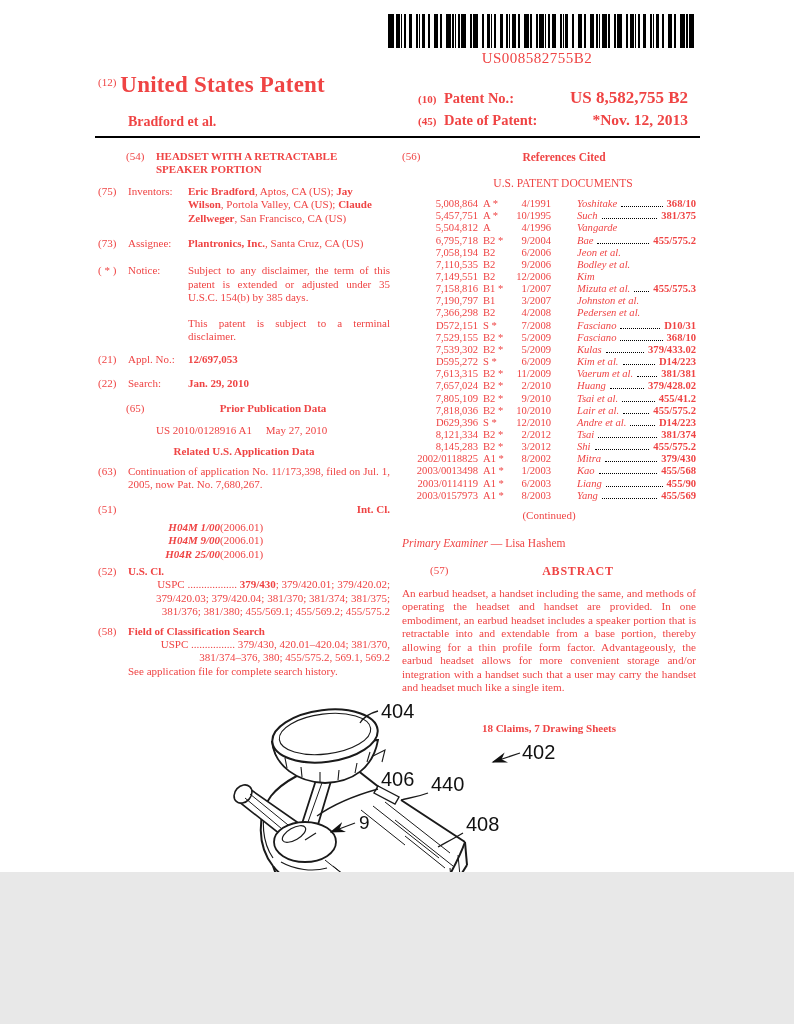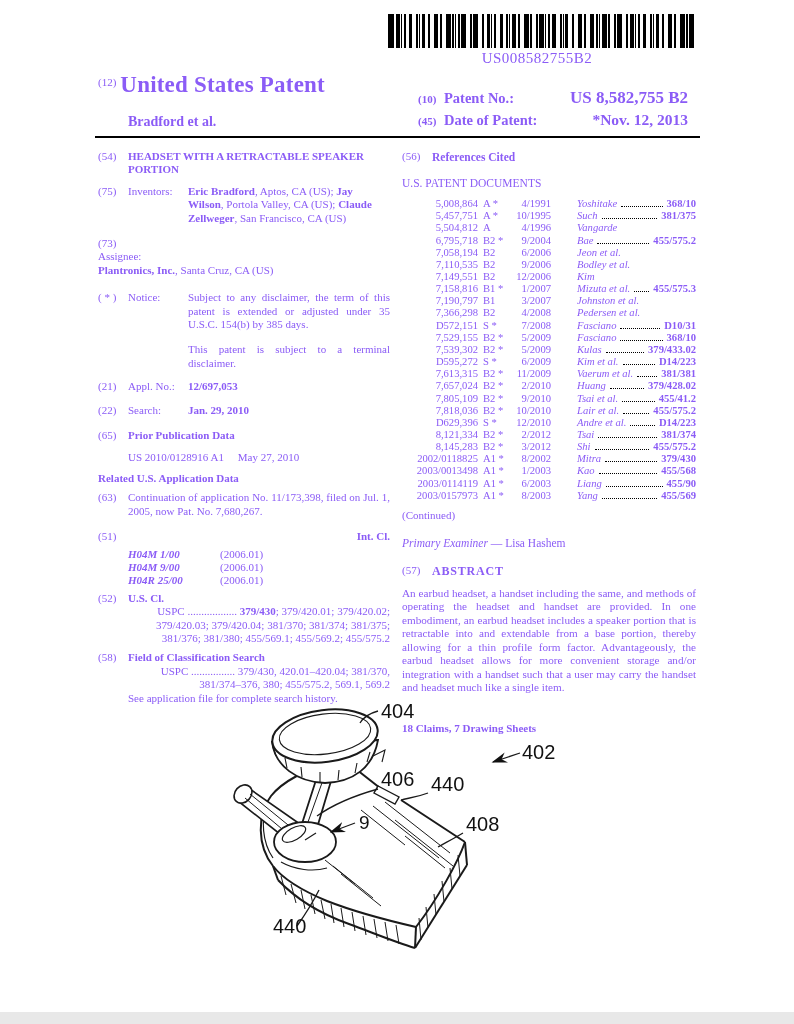--- a/index.html
+++ b/index.html
@@ -1,17 +1,17 @@
 <!DOCTYPE html>
 <html><head>
 <meta charset="utf-8">
 <style>
   html,body{margin:0;padding:0;background:#e8e8e8;}
-  .page{position:relative;width:794px;height:1012px;background:#ffffff;margin:0 auto;
-        font-family:"Liberation Serif",serif;color:#8b5cf6;overflow:hidden;}
+  .page{position:relative;width:794px;height:872px;background:#ffffff;margin:0 auto;
+        font-family:"Liberation Serif",serif;color:#ef4444;overflow:hidden;}
 
   
   .barcode{position:absolute;left:388px;top:14px;width:298px;height:34px;
     background-image:
       repeating-linear-gradient(90deg,#000 0 2px,transparent 2px 6px),
       repeating-linear-gradient(90deg,#000 0 1px,transparent 1px 9px),
       repeating-linear-gradient(90deg,transparent 0 4px,#000 4px 7px,transparent 7px 13px);
     border-left:4px solid #000;border-right:4px solid #000;}
   .bc-text{position:absolute;left:388px;top:50px;width:298px;text-align:center;
     font-size:15px;letter-spacing:.5px;}
@@ -32,25 +32,25 @@
   
   .col{position:absolute;top:150px;font-size:11px;line-height:1.22;}
   .col-left{left:98px;width:292px;}
   .col-right{left:402px;width:294px;}
   .sec{display:flex;}
   .snum{width:30px;flex:none;}
   .slabel{width:60px;flex:none;}
   .sval{flex:1;}
   b,.b{font-weight:bold;}
   .just{text-align:justify;}
-  .ctr{}
+  .ctr{text-align:center;}
   .rt{text-align:right;}
-  .mb8{margin-bottom:8px;}  .mb10{margin-bottom:10px;} .mb12{margin-bottom:12px;}
-  .mb14{margin-bottom:14px;flex-direction:column;} .mb6{margin-bottom:6px;} .mb4{margin-bottom:4px;text-align:right;}
-  .icl-row{display:flex;}
+  .mb8{margin-bottom:8px;margin-left:28px;}  .mb10{margin-bottom:10px;} .mb12{margin-bottom:12px;}
+  .mb14{margin-bottom:14px;} .mb6{margin-bottom:6px;} .mb4{margin-bottom:4px;text-align:right;}
+  .icl-row{display:flex;text-align:right;}
   .icl-code{width:92px;font-weight:bold;font-style:italic;}
 
   
   .ref-table{font-size:10.6px;line-height:12.15px;}
   .ref-row{display:flex;align-items:baseline;white-space:nowrap;}
   .rn{width:76px;text-align:right;flex:none;}
   .rk{width:26px;margin-left:5px;flex:none;}
   .rd{width:42px;text-align:right;flex:none;}
   .rna{margin-left:26px;flex:none;font-style:italic;}
   .leader{flex:1;border-bottom:1.4px dotted #000;margin:0 4px 2px 4px;min-width:8px;}

